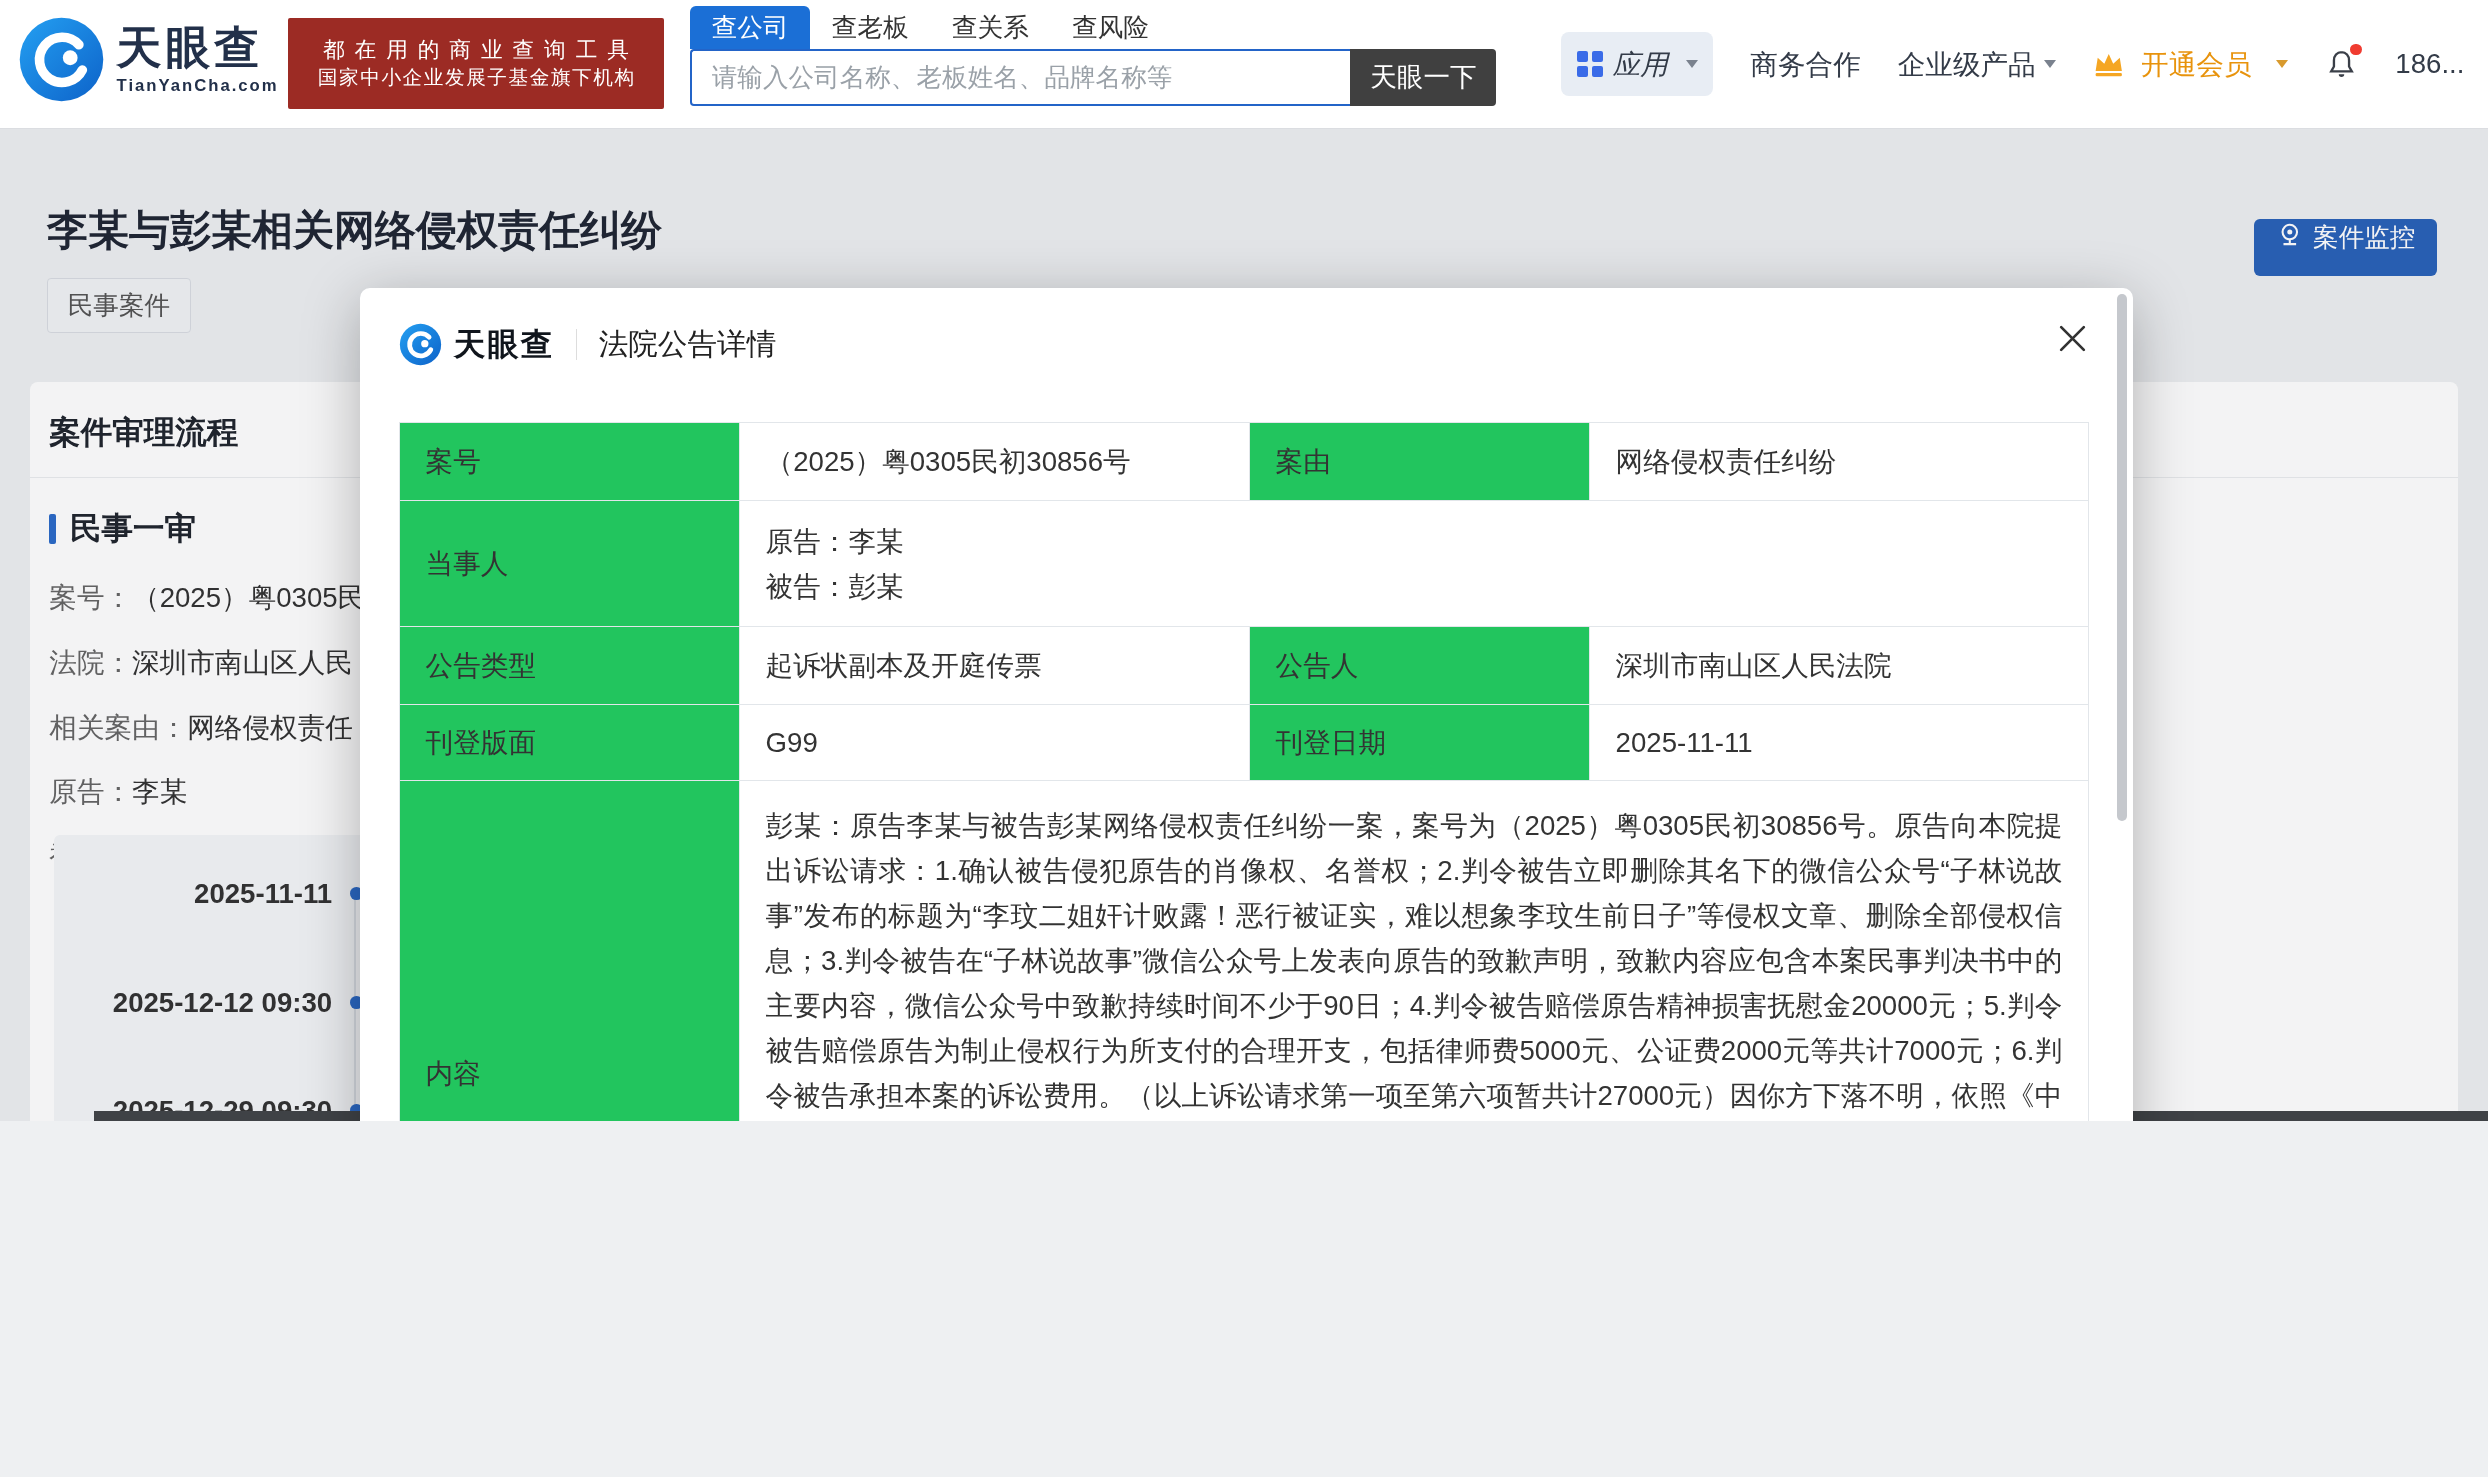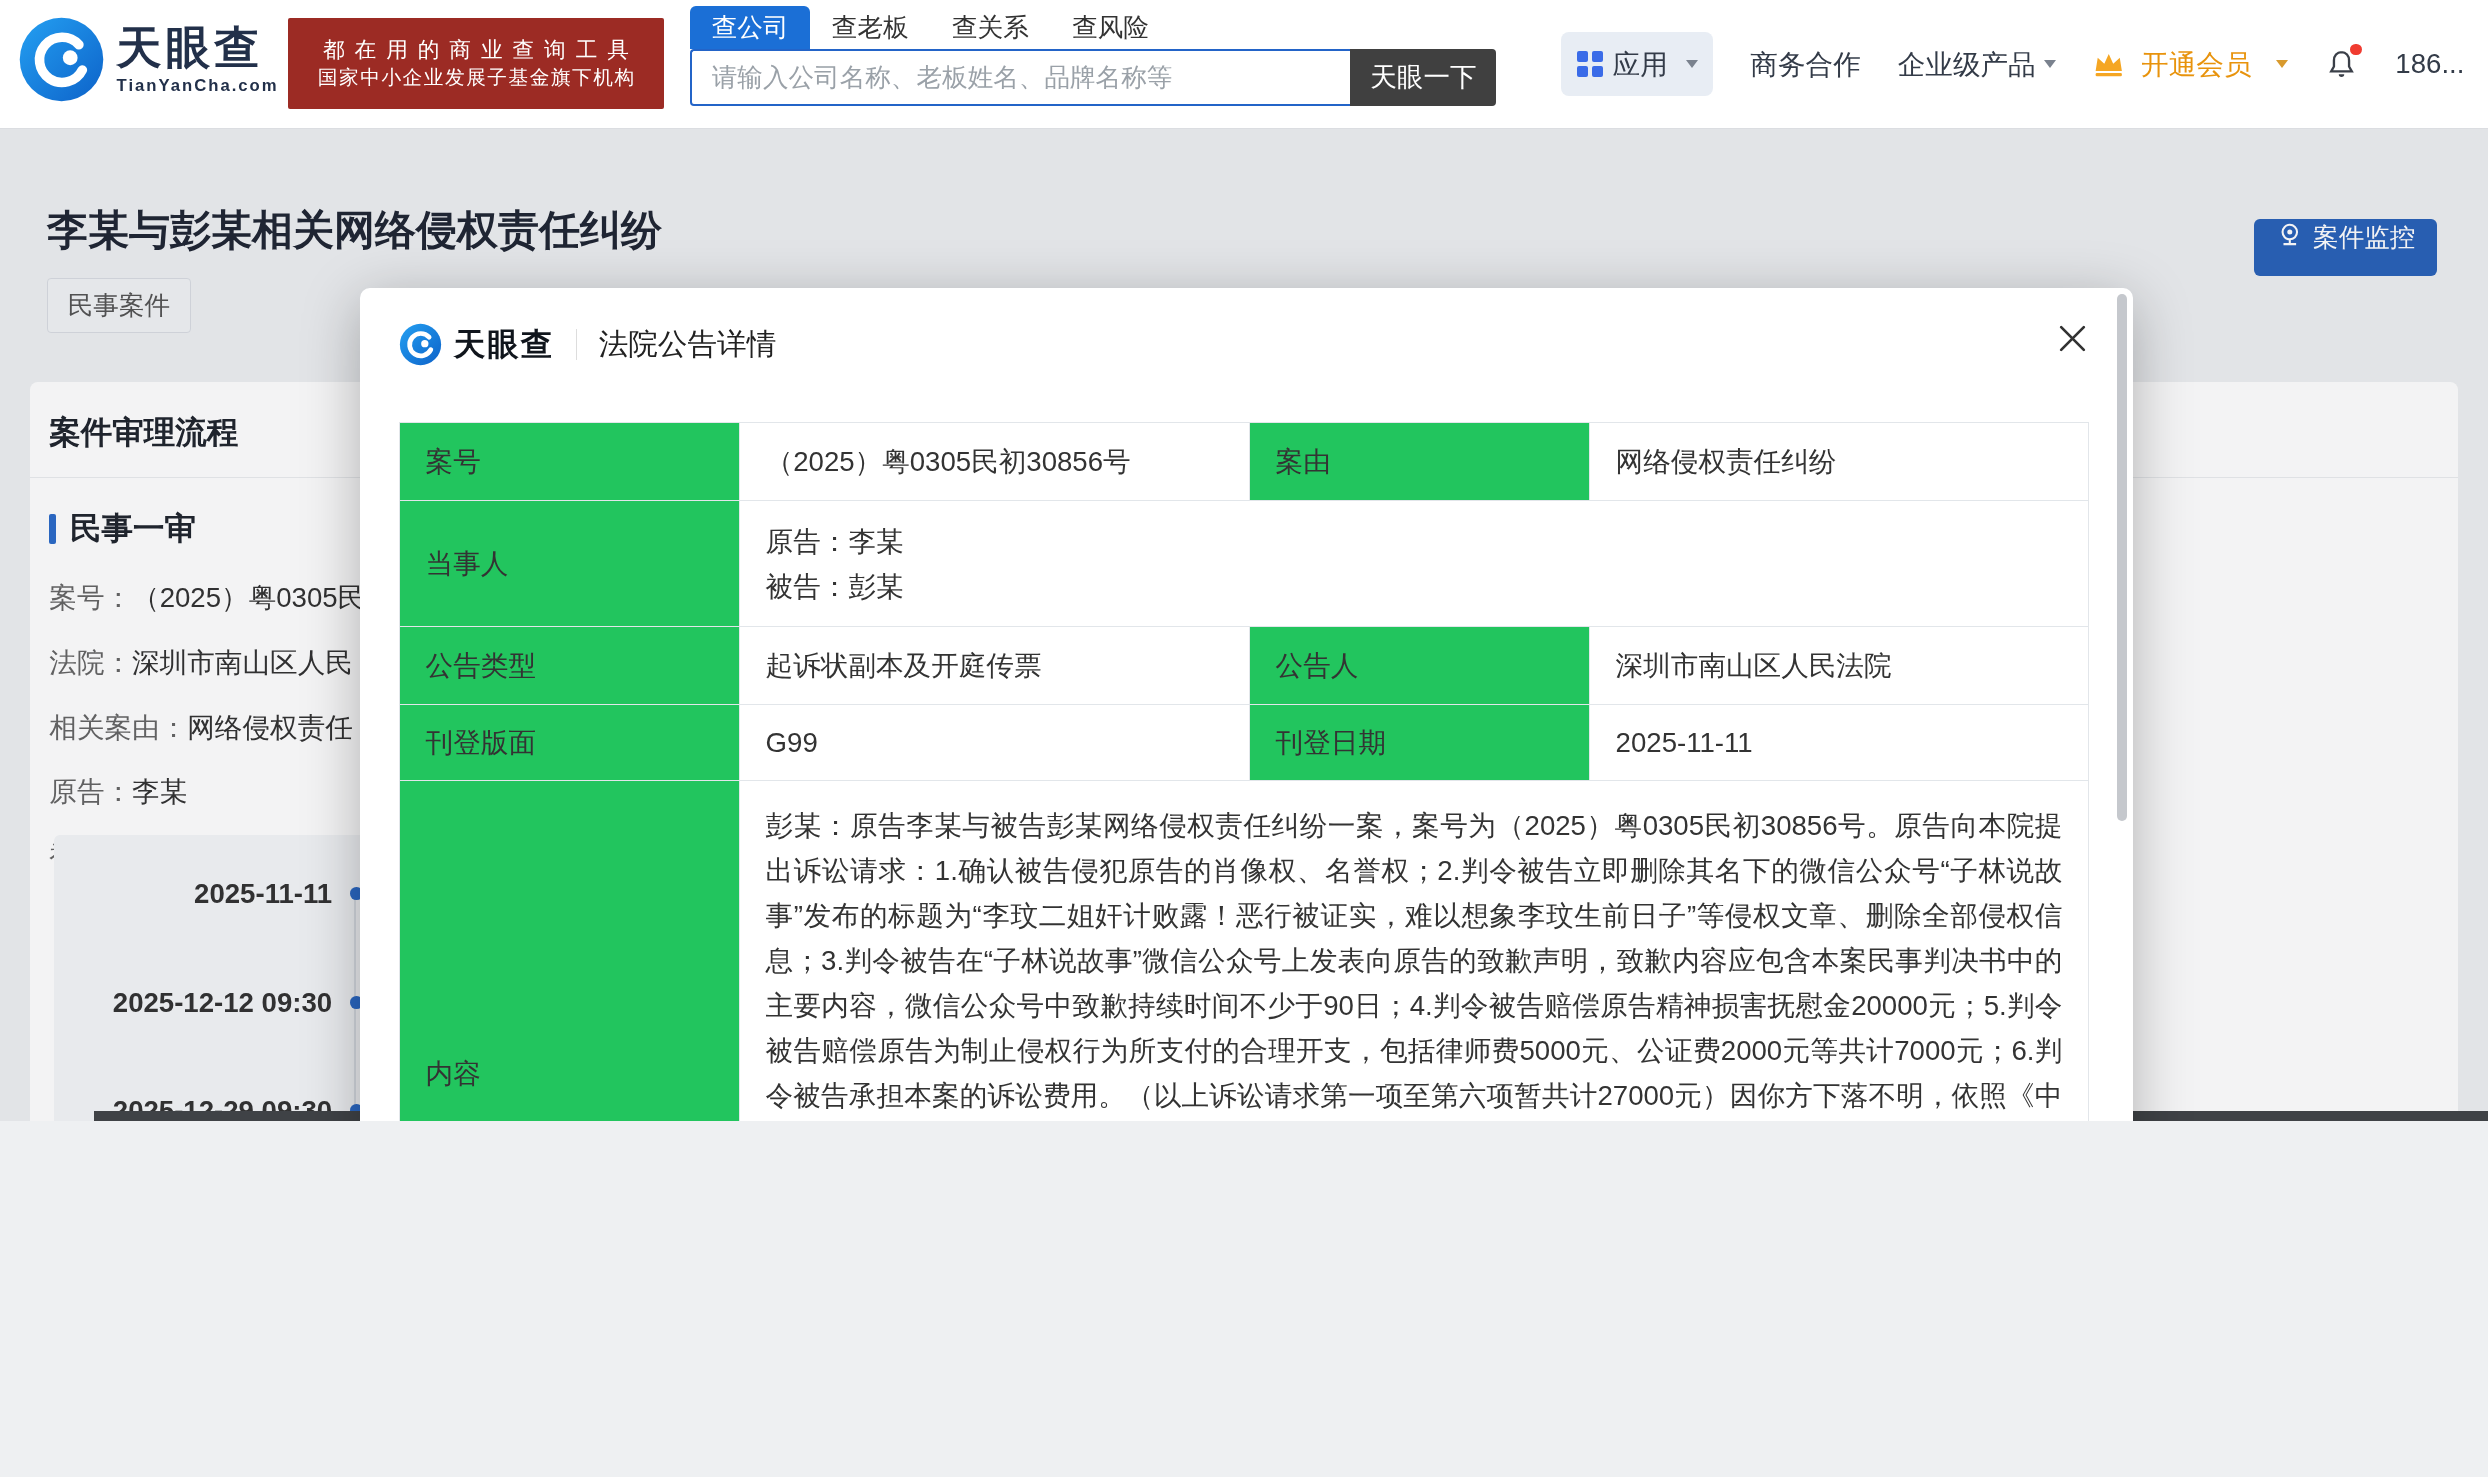--- a/index.html
+++ b/index.html
@@ -28,21 +28,21 @@
                 border-radius:3.9px 0 0 3.9px;padding:0 19.7px;font-size:25.6px;color:#333;outline:none;
                 font-family:"Liberation Sans","DejaVu Sans",sans-serif;}
   .search-input::placeholder{color:#9aa1a8;}
   .search-btn{width:146px;height:57px;background:#404040;color:#fff;font-size:26.6px;border:none;
               border-radius:0 3.9px 3.9px 0;display:flex;align-items:center;justify-content:center;cursor:pointer;
               font-family:"Liberation Sans","DejaVu Sans",sans-serif;}
 
   .hnav{position:absolute;right:23.6px;top:0;height:100%;display:flex;align-items:center;gap:37px;
         font-size:27.6px;color:#333b48;}
   .apps-chip{display:flex;align-items:center;gap:9.9px;background:#e8edf4;border-radius:7.9px;
-             padding:13.8px 15.8px;cursor:pointer;}
+             padding:13.8px 15.8px;cursor:pointer;font-style:italic;}
   .grid-icon{display:grid;grid-template-columns:10.8px 10.8px;grid-template-rows:10.8px 10.8px;gap:3.9px;}
   .grid-icon i{background:#3a6be8;border-radius:2px;}
   .caret{width:0;height:0;border-left:6.9px solid transparent;border-right:6.9px solid transparent;
          border-top:8.9px solid #7a828e;display:inline-block;margin-left:7.9px;}
   .hnav-item{cursor:pointer;display:flex;align-items:center;}
   .vip{color:#e8930c;gap:17px;}
   .caret-vip{border-top-color:#d89a2e;}
   .bell{position:relative;cursor:pointer;display:flex;align-items:center;}
   .bell .dot{position:absolute;top:-3.9px;right:-3.9px;width:11.8px;height:11.8px;background:#f03b30;
              border-radius:50%;}

